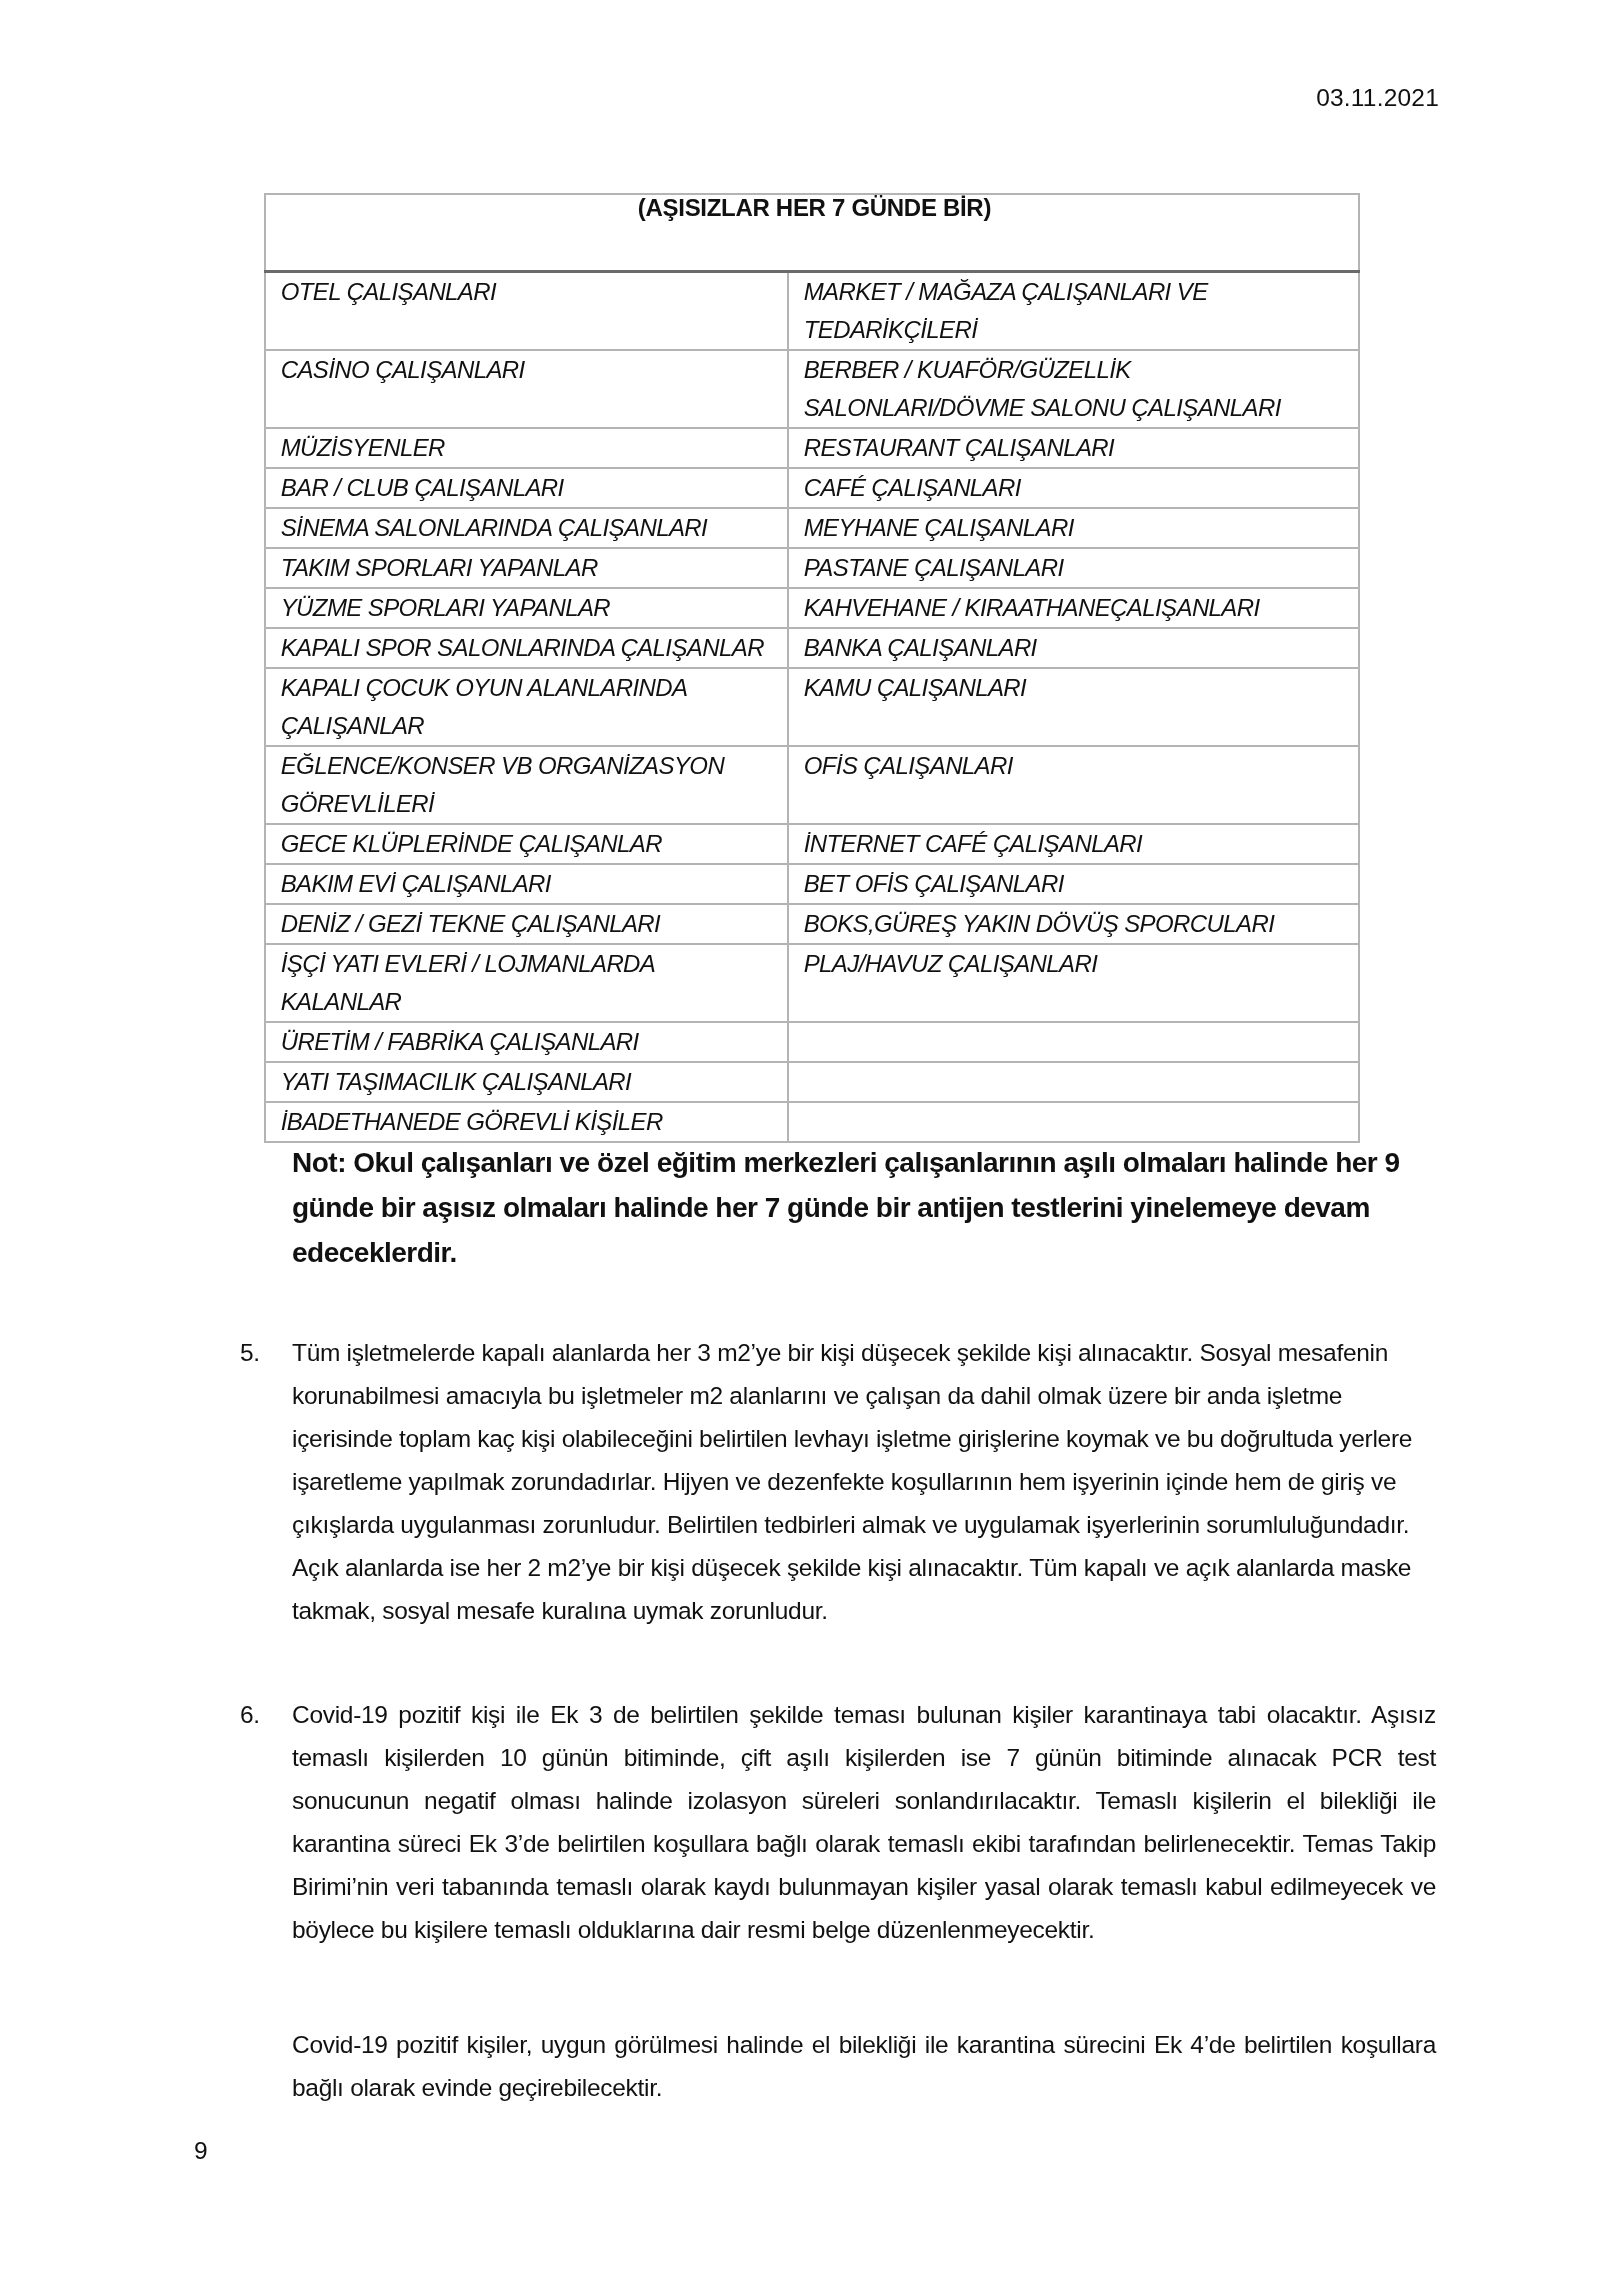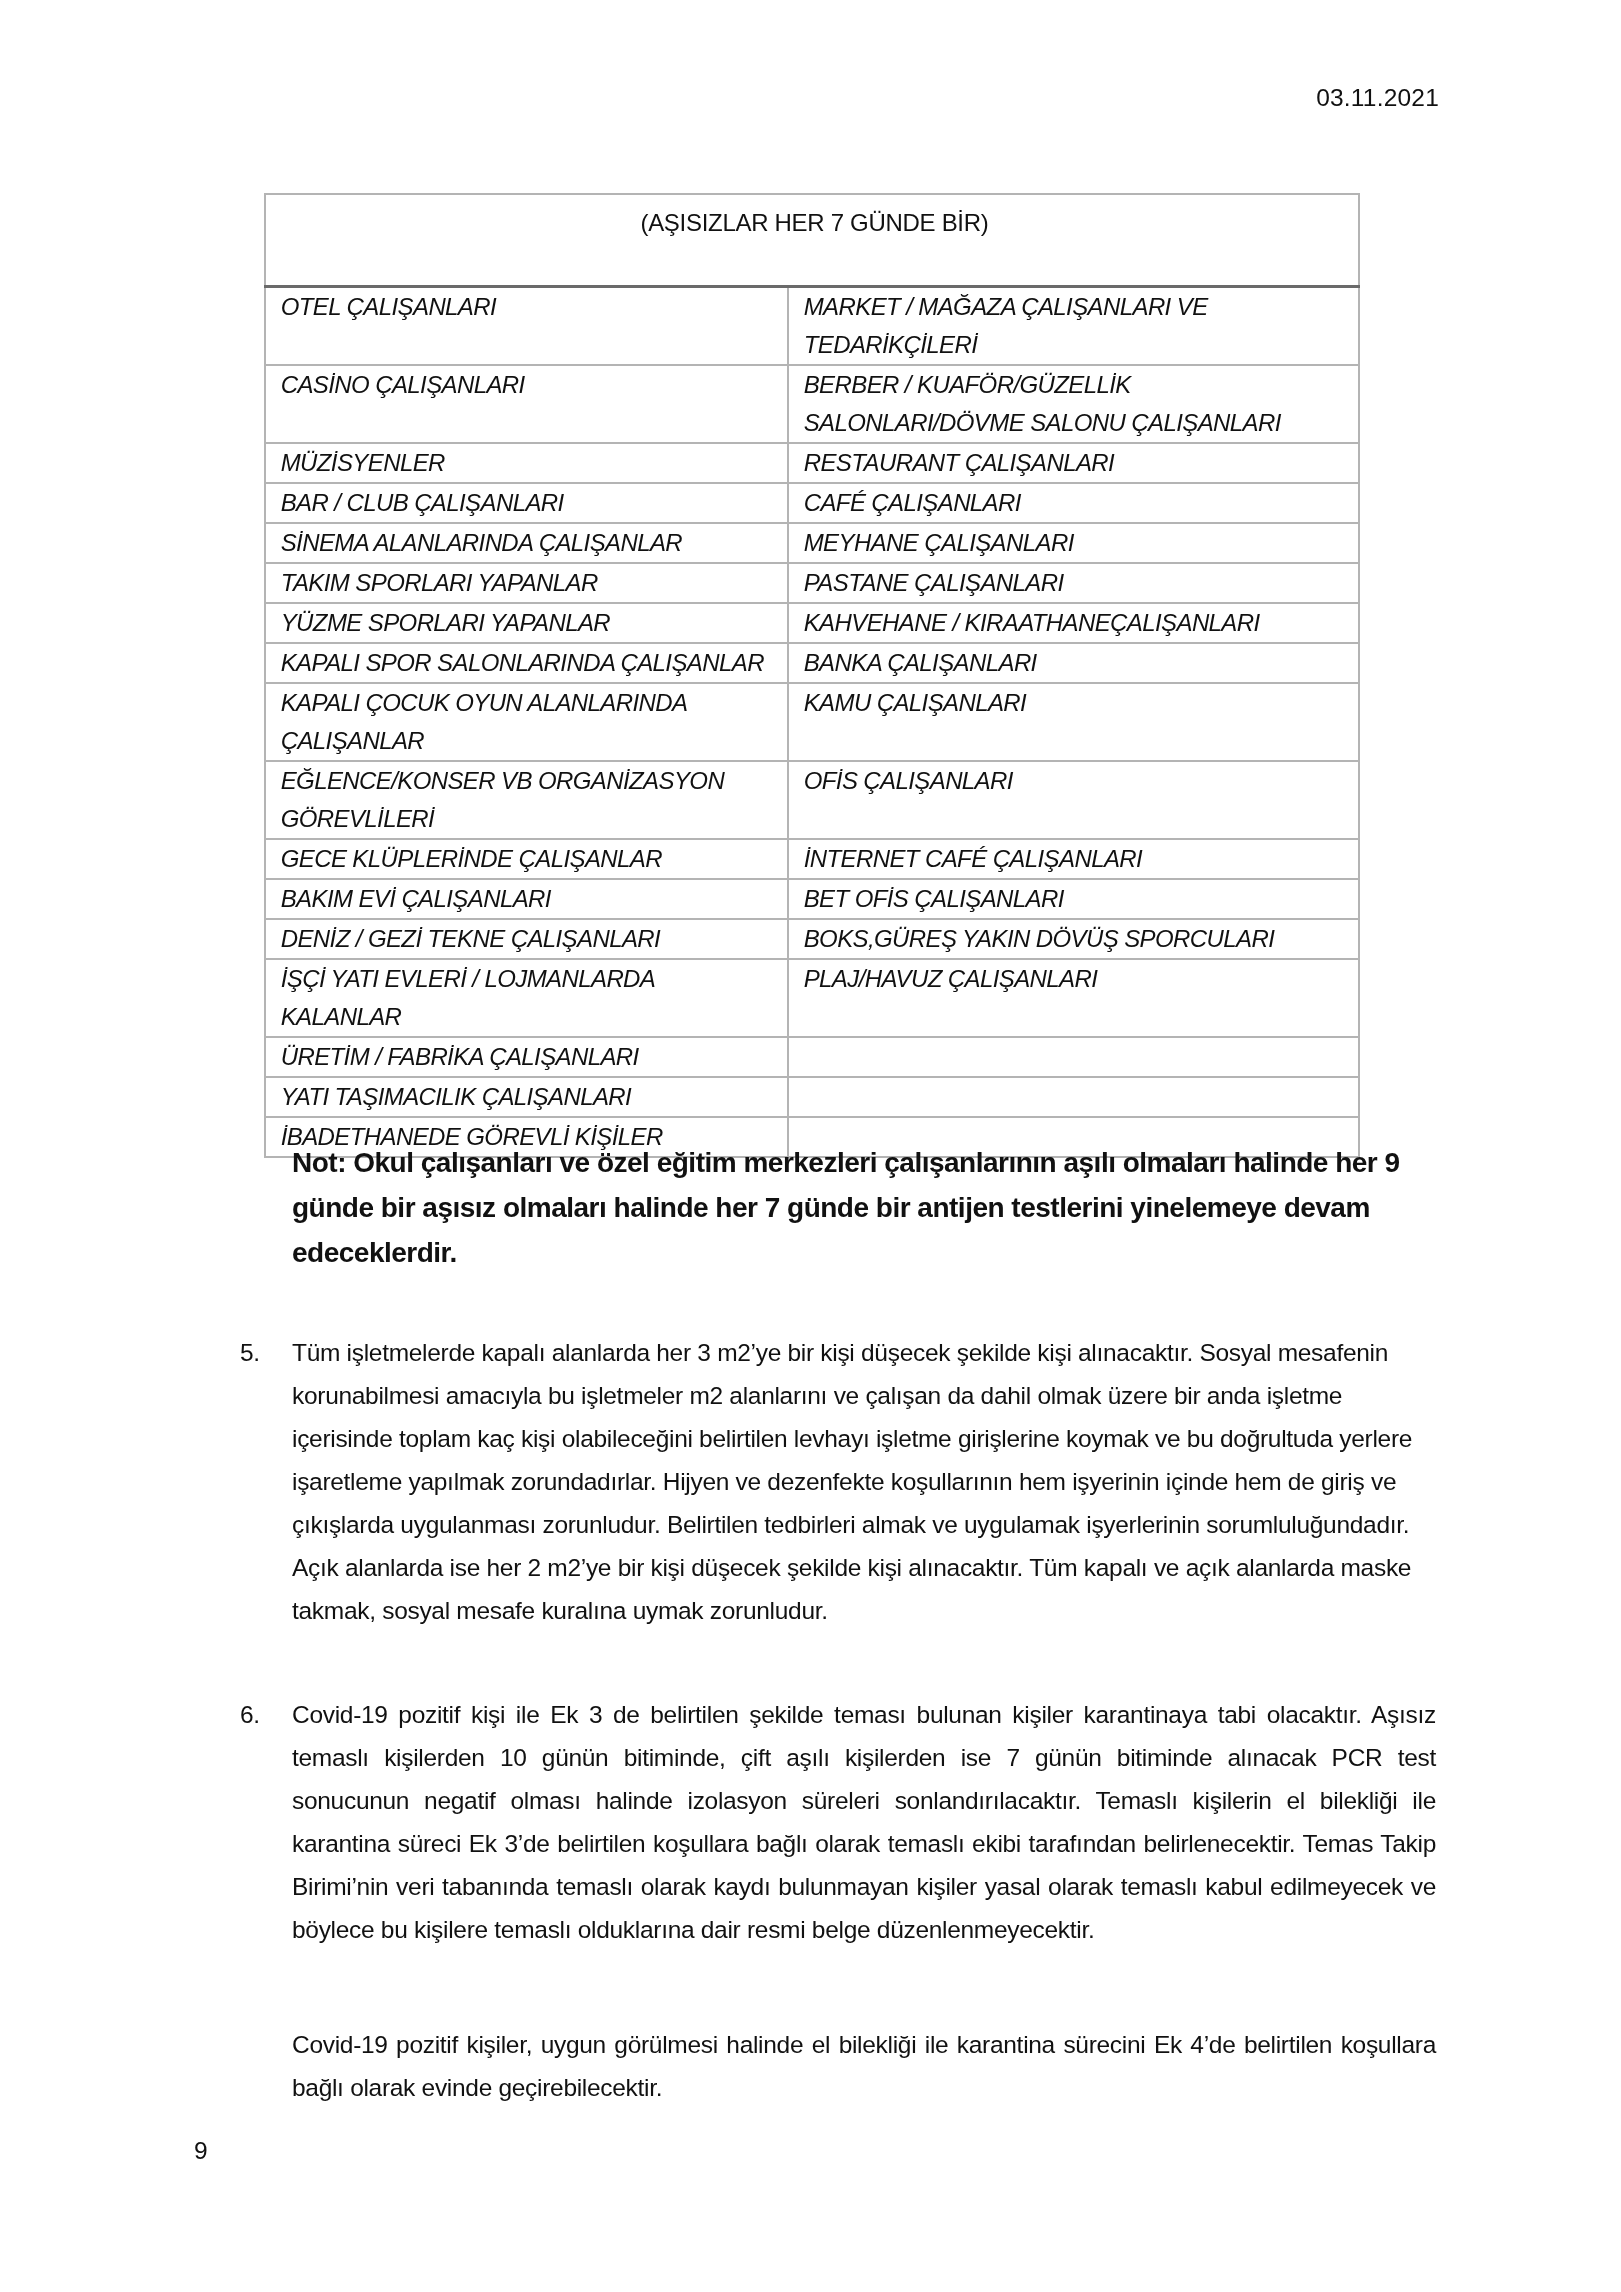--- a/index.html
+++ b/index.html
@@ -16,22 +16,22 @@
     border-collapse: collapse; table-layout: fixed;
     font-style: italic; font-size: 24px; letter-spacing: -0.6px;
   }
   table.schedule td {
     border: 2px solid #b4b4b4; padding: 0 9.8px 0 14.7px; vertical-align: top;
     line-height: 38px;
   }
   table.schedule col.c1 { width: 523px; }
   table.schedule col.c2 { width: 571px; }
   table.schedule td.head {
-    font-style: normal; font-weight: normal; text-align: center;
-    height: 75px; line-height: 25.5px; padding-top: 15px; font-size: 24px;
+    font-style: normal; font-weight: bold; text-align: center;
+    height: 75px; line-height: 25.5px; padding-top: 0; font-size: 24px;
     border-bottom: 3.9px solid #6a6a6a; letter-spacing: -0.3px;
   }
   .note {
     position: absolute; left: 292px; top: 1140px; width: 1108px;
     font-weight: bold; font-size: 28px; line-height: 45px; letter-spacing: -0.5px;
   }
   .item {
     position: absolute; left: 240px; width: 1196px;
     font-size: 24.5px; line-height: 43px; letter-spacing: -0.3px;
   }
@@ -69,21 +69,21 @@
       </tr>
       <tr>
         <td>MÜZİSYENLER</td>
         <td>RESTAURANT ÇALIŞANLARI</td>
       </tr>
       <tr>
         <td>BAR / CLUB ÇALIŞANLARI</td>
         <td>CAFÉ ÇALIŞANLARI</td>
       </tr>
       <tr>
-        <td>SİNEMA ALANLARINDA ÇALIŞANLAR</td>
+        <td>SİNEMA SALONLARINDA ÇALIŞANLARI</td>
         <td>MEYHANE ÇALIŞANLARI</td>
       </tr>
       <tr>
         <td>TAKIM SPORLARI YAPANLAR</td>
         <td>PASTANE ÇALIŞANLARI</td>
       </tr>
       <tr>
         <td>YÜZME SPORLARI YAPANLAR</td>
         <td>KAHVEHANE / KIRAATHANEÇALIŞANLARI</td>
       </tr>

